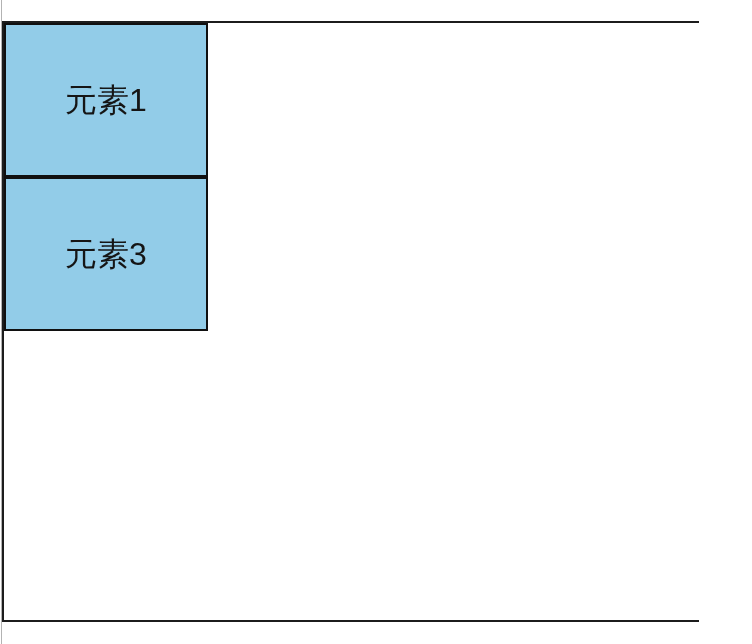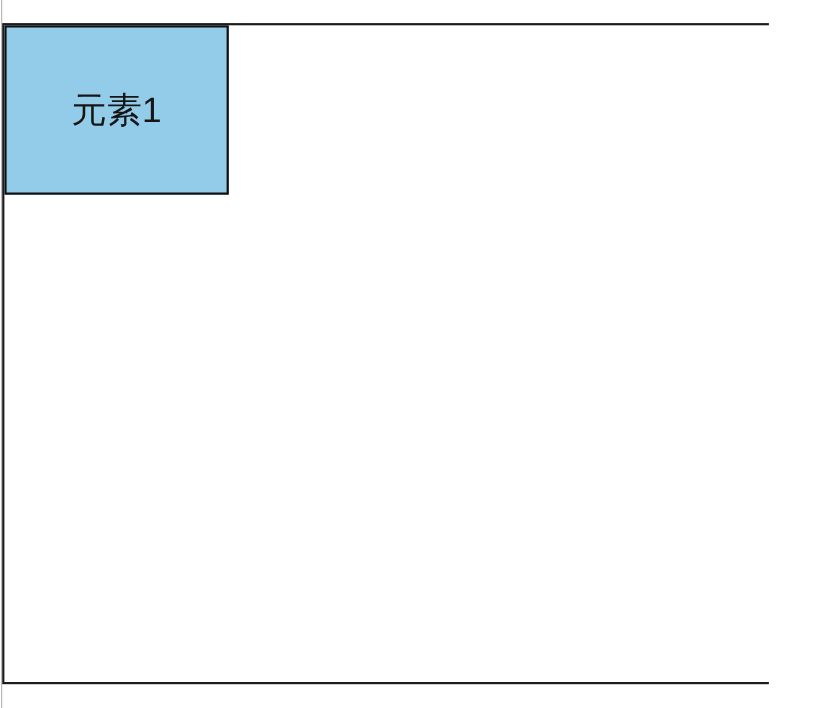--- a/index.html
+++ b/index.html
@@ -68,15 +68,18 @@
 
 <div class="screen">
   <div class="edge-left"></div>
   <div class="edge-right"></div>
 
   <div class="container">
     <div class="stack">
       <div class="box">
         <span>元素1</span>
       </div>
+      <div class="box">
+        <span>元素3</span>
+      </div>
     </div>
   </div>
 </div>
 
 </body></html>

